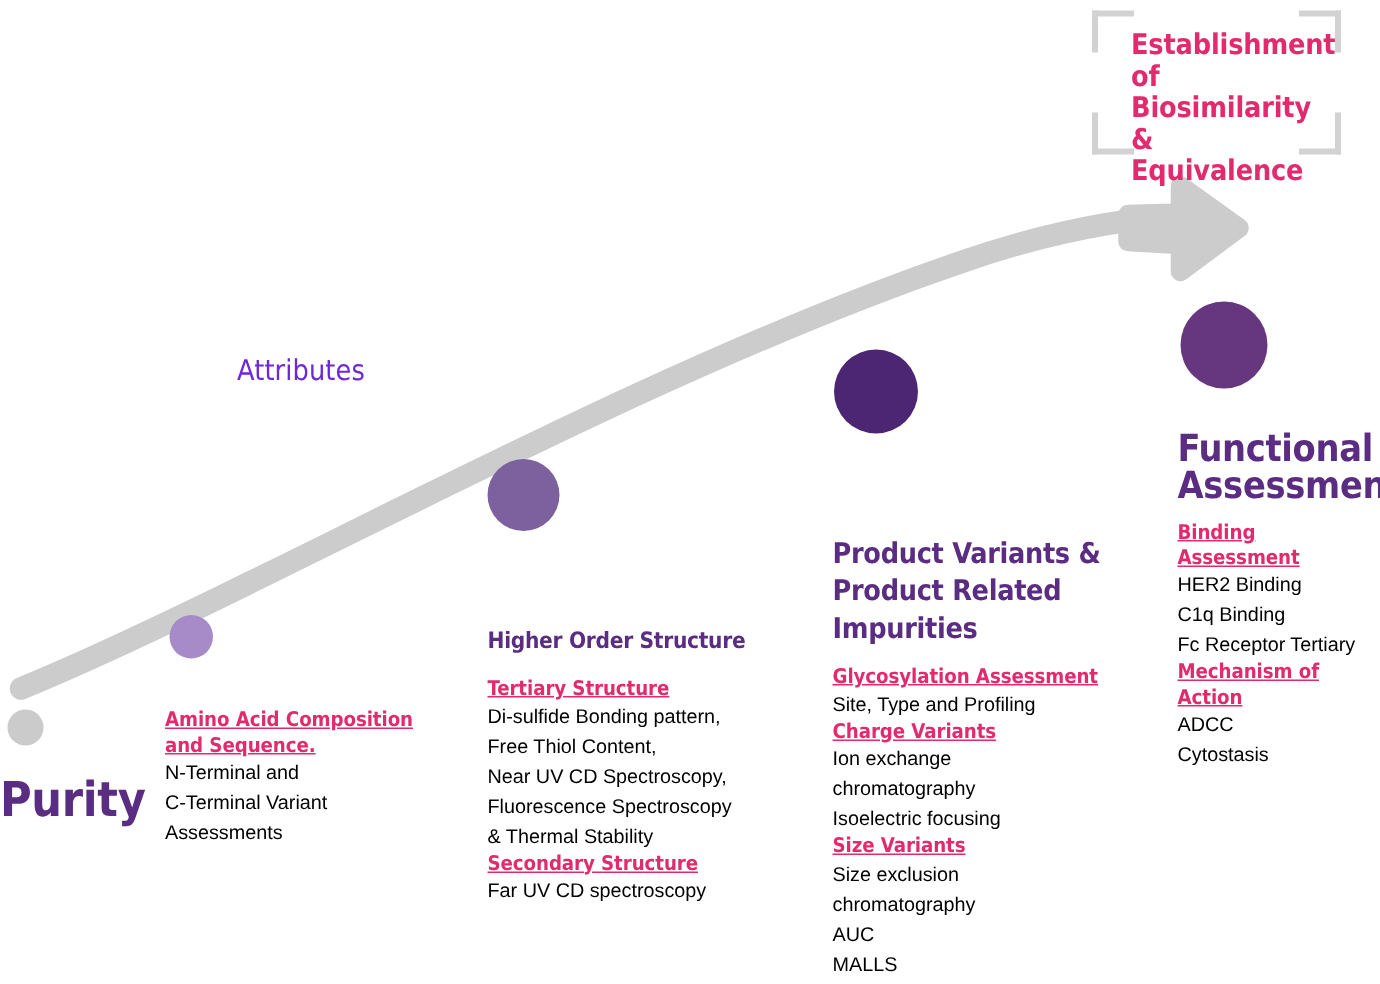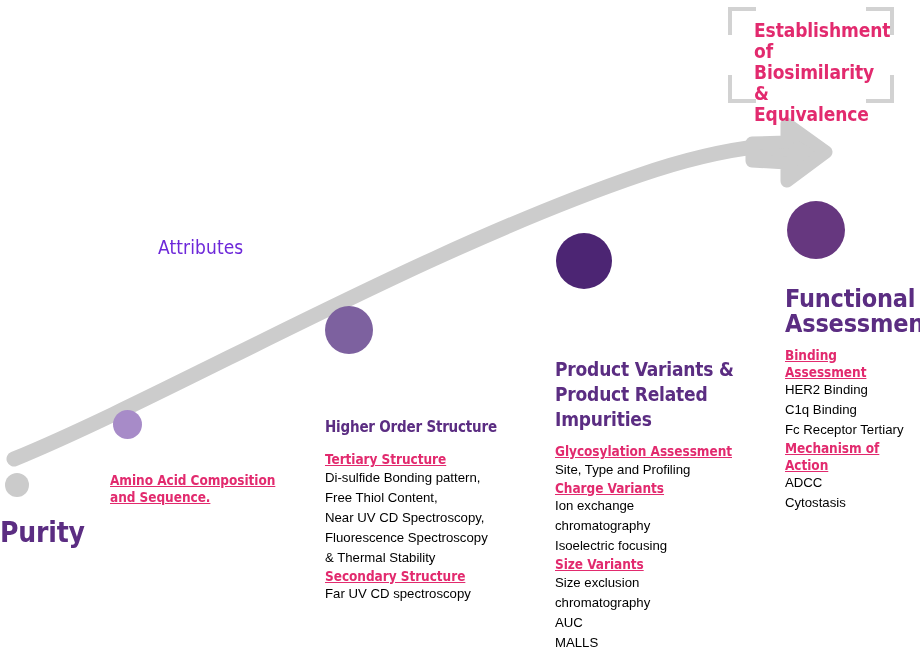--- a/index.html
+++ b/index.html
@@ -58,21 +58,21 @@
     color:#e22a6e;letter-spacing:-0.05px;text-decoration:underline;
   }
   .stage .body{
     font-family:"Liberation Sans","DejaVu Sans",sans-serif;
     font-size:13.2px;line-height:20px;
     color:#000000;
   }
 
   
   #stage-purity{left:0px;top:519px;}
-  #stage-purity h2{font-size:28px;line-height:28px;}
+  #stage-purity h2{font-size:32px;line-height:28px;}
 
   #stage-primary{left:110px;top:461px;width:170px;}
   #stage-primary h2{font-size:20.5px;line-height:25px;}
 
   #stage-hos{left:325px;top:380px;width:200px;}
   #stage-hos h2{font-size:15px;line-height:25px;margin-top:35px;}
 
   #stage-variants{left:555px;top:313px;width:180px;}
   #stage-variants h2{font-size:19px;line-height:25px;margin-top:44px;}
 
@@ -120,20 +120,25 @@
 
   <div class="stage" id="stage-purity">
     <h2>Purity</h2>
     <div class="groups"></div>
   </div>
 
   <div class="stage" id="stage-primary">
     <div class="groups">
         <div class="grp">
           <div class="sub">Amino Acid Composition and Sequence.</div>
+          <div class="body">
+            <div>N-Terminal and</div>
+            <div>C-Terminal Variant</div>
+            <div>Assessments</div>
+          </div>
         </div>
       </div>
   </div>
 
   <div class="stage" id="stage-hos">
     <h2>Higher Order Structure</h2>
     <div class="groups">
         <div class="grp">
           <div class="sub">Tertiary Structure</div>
           <div class="body">

